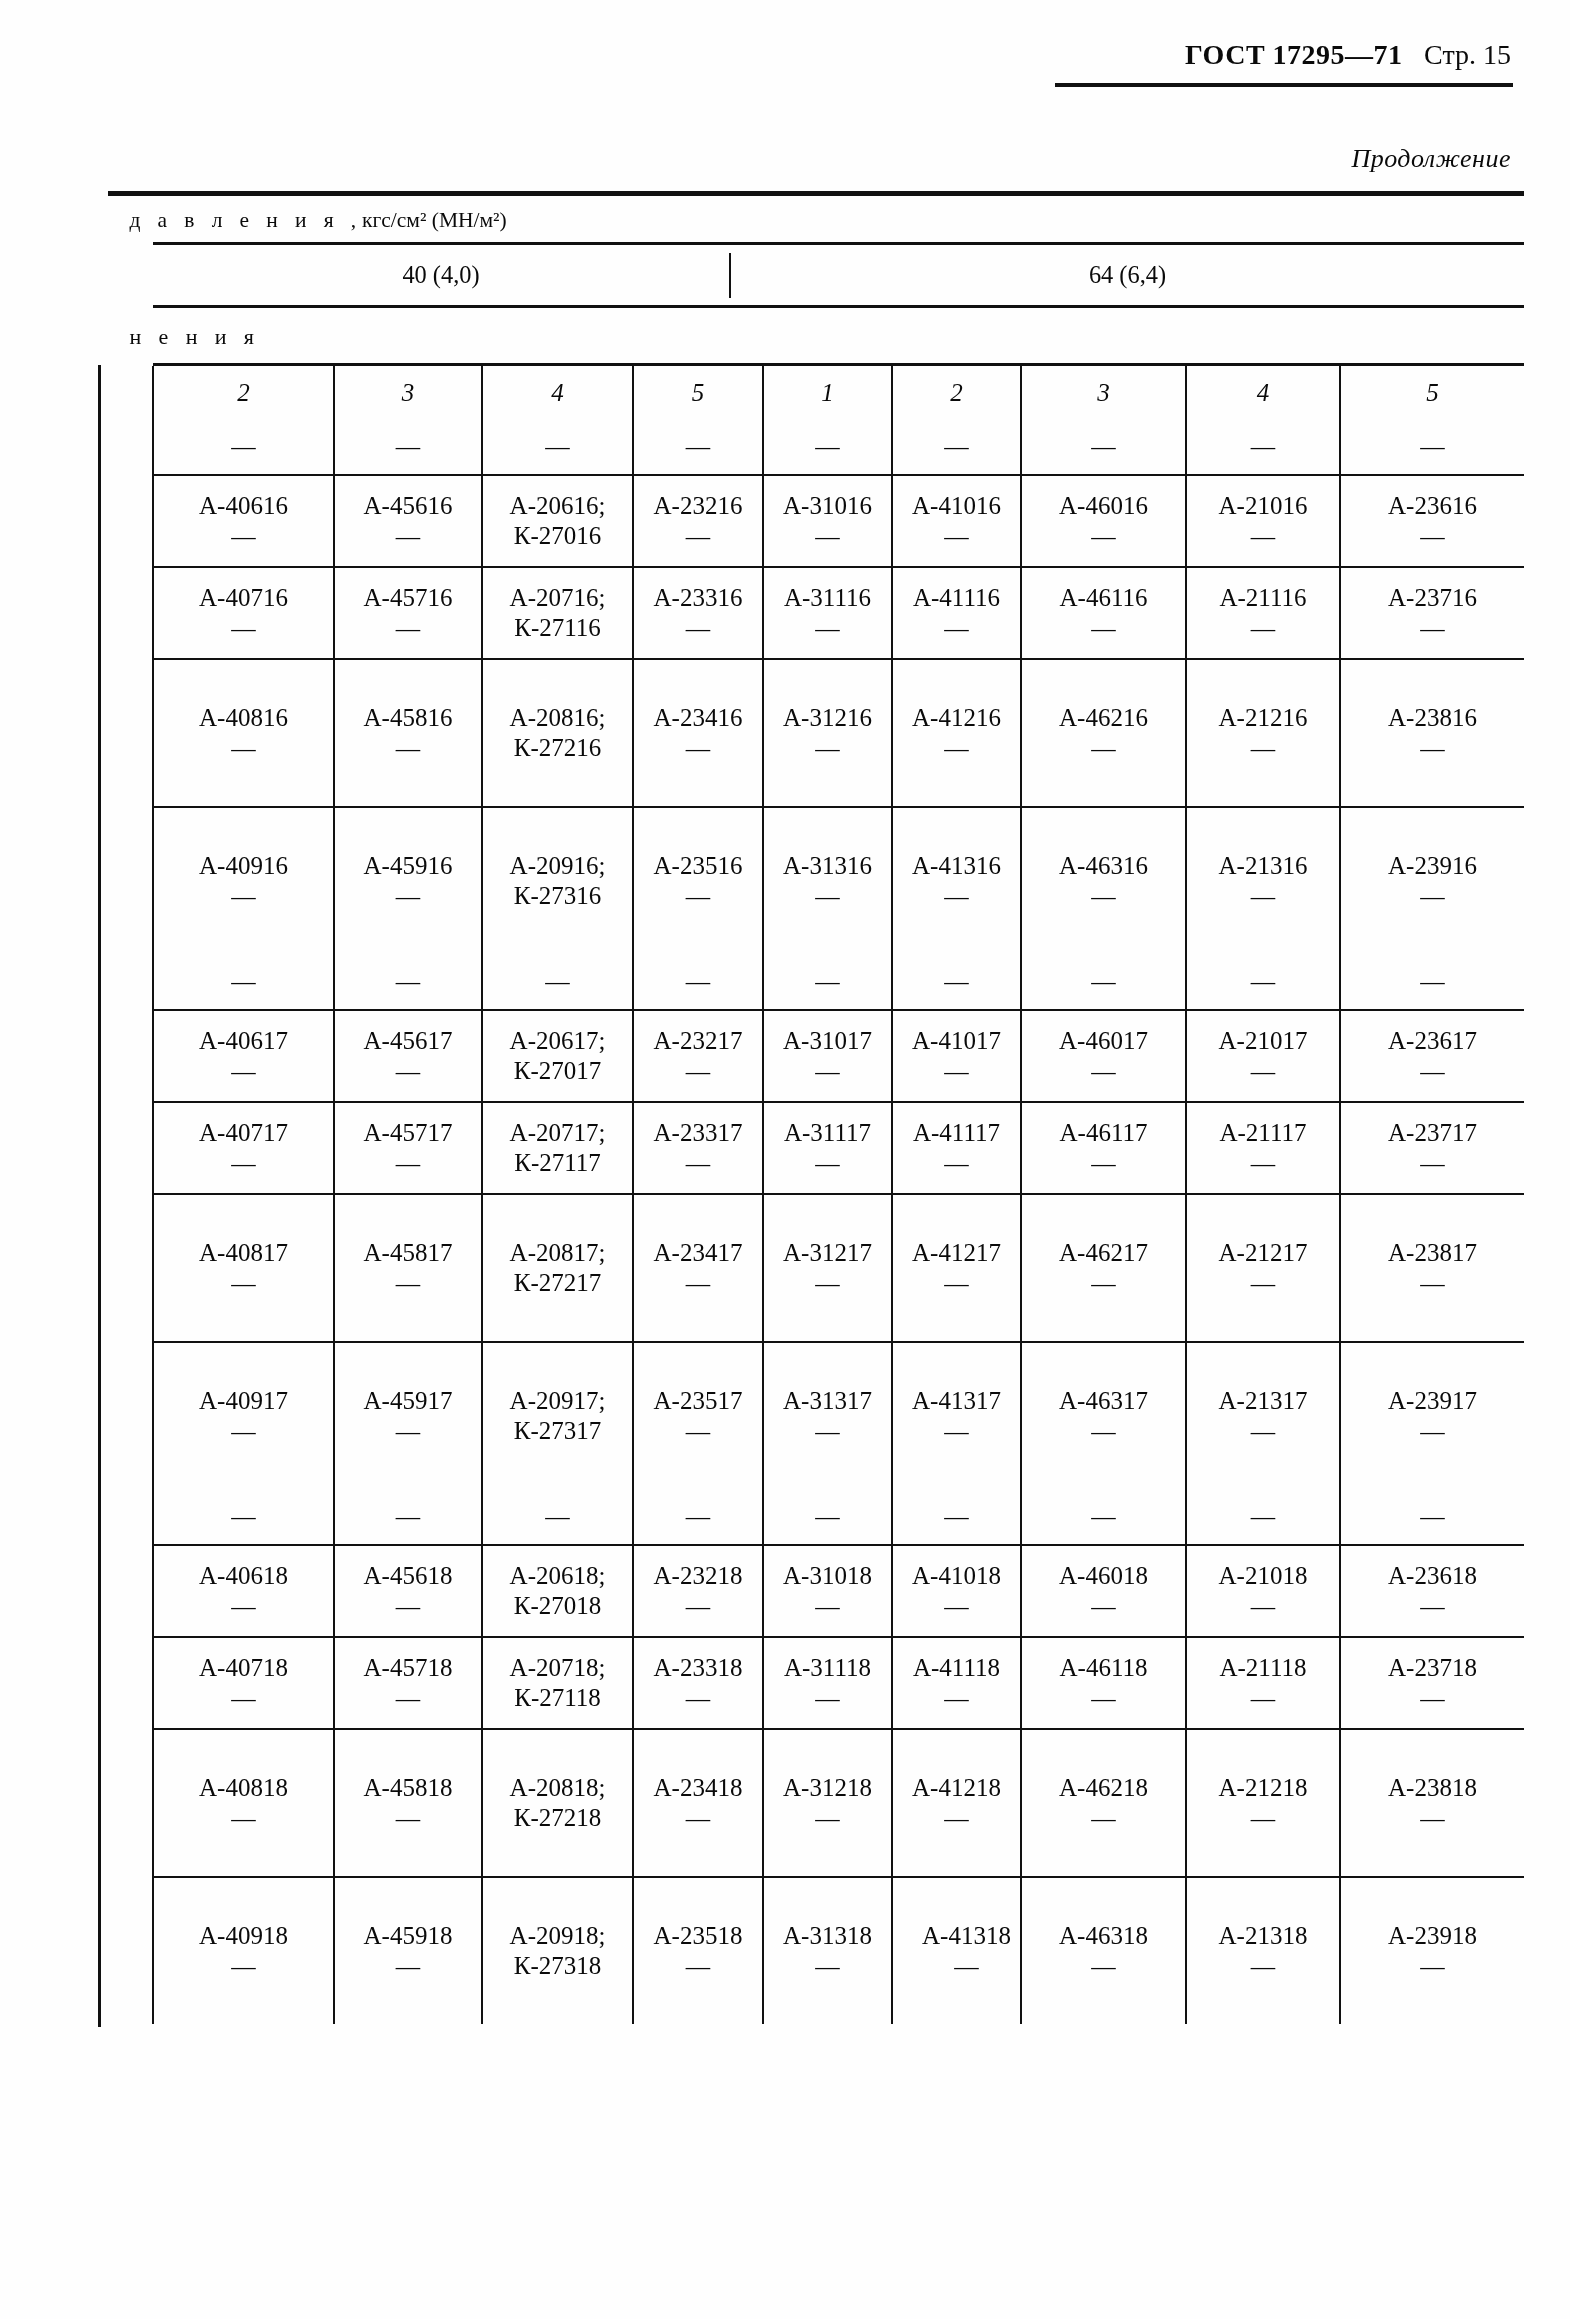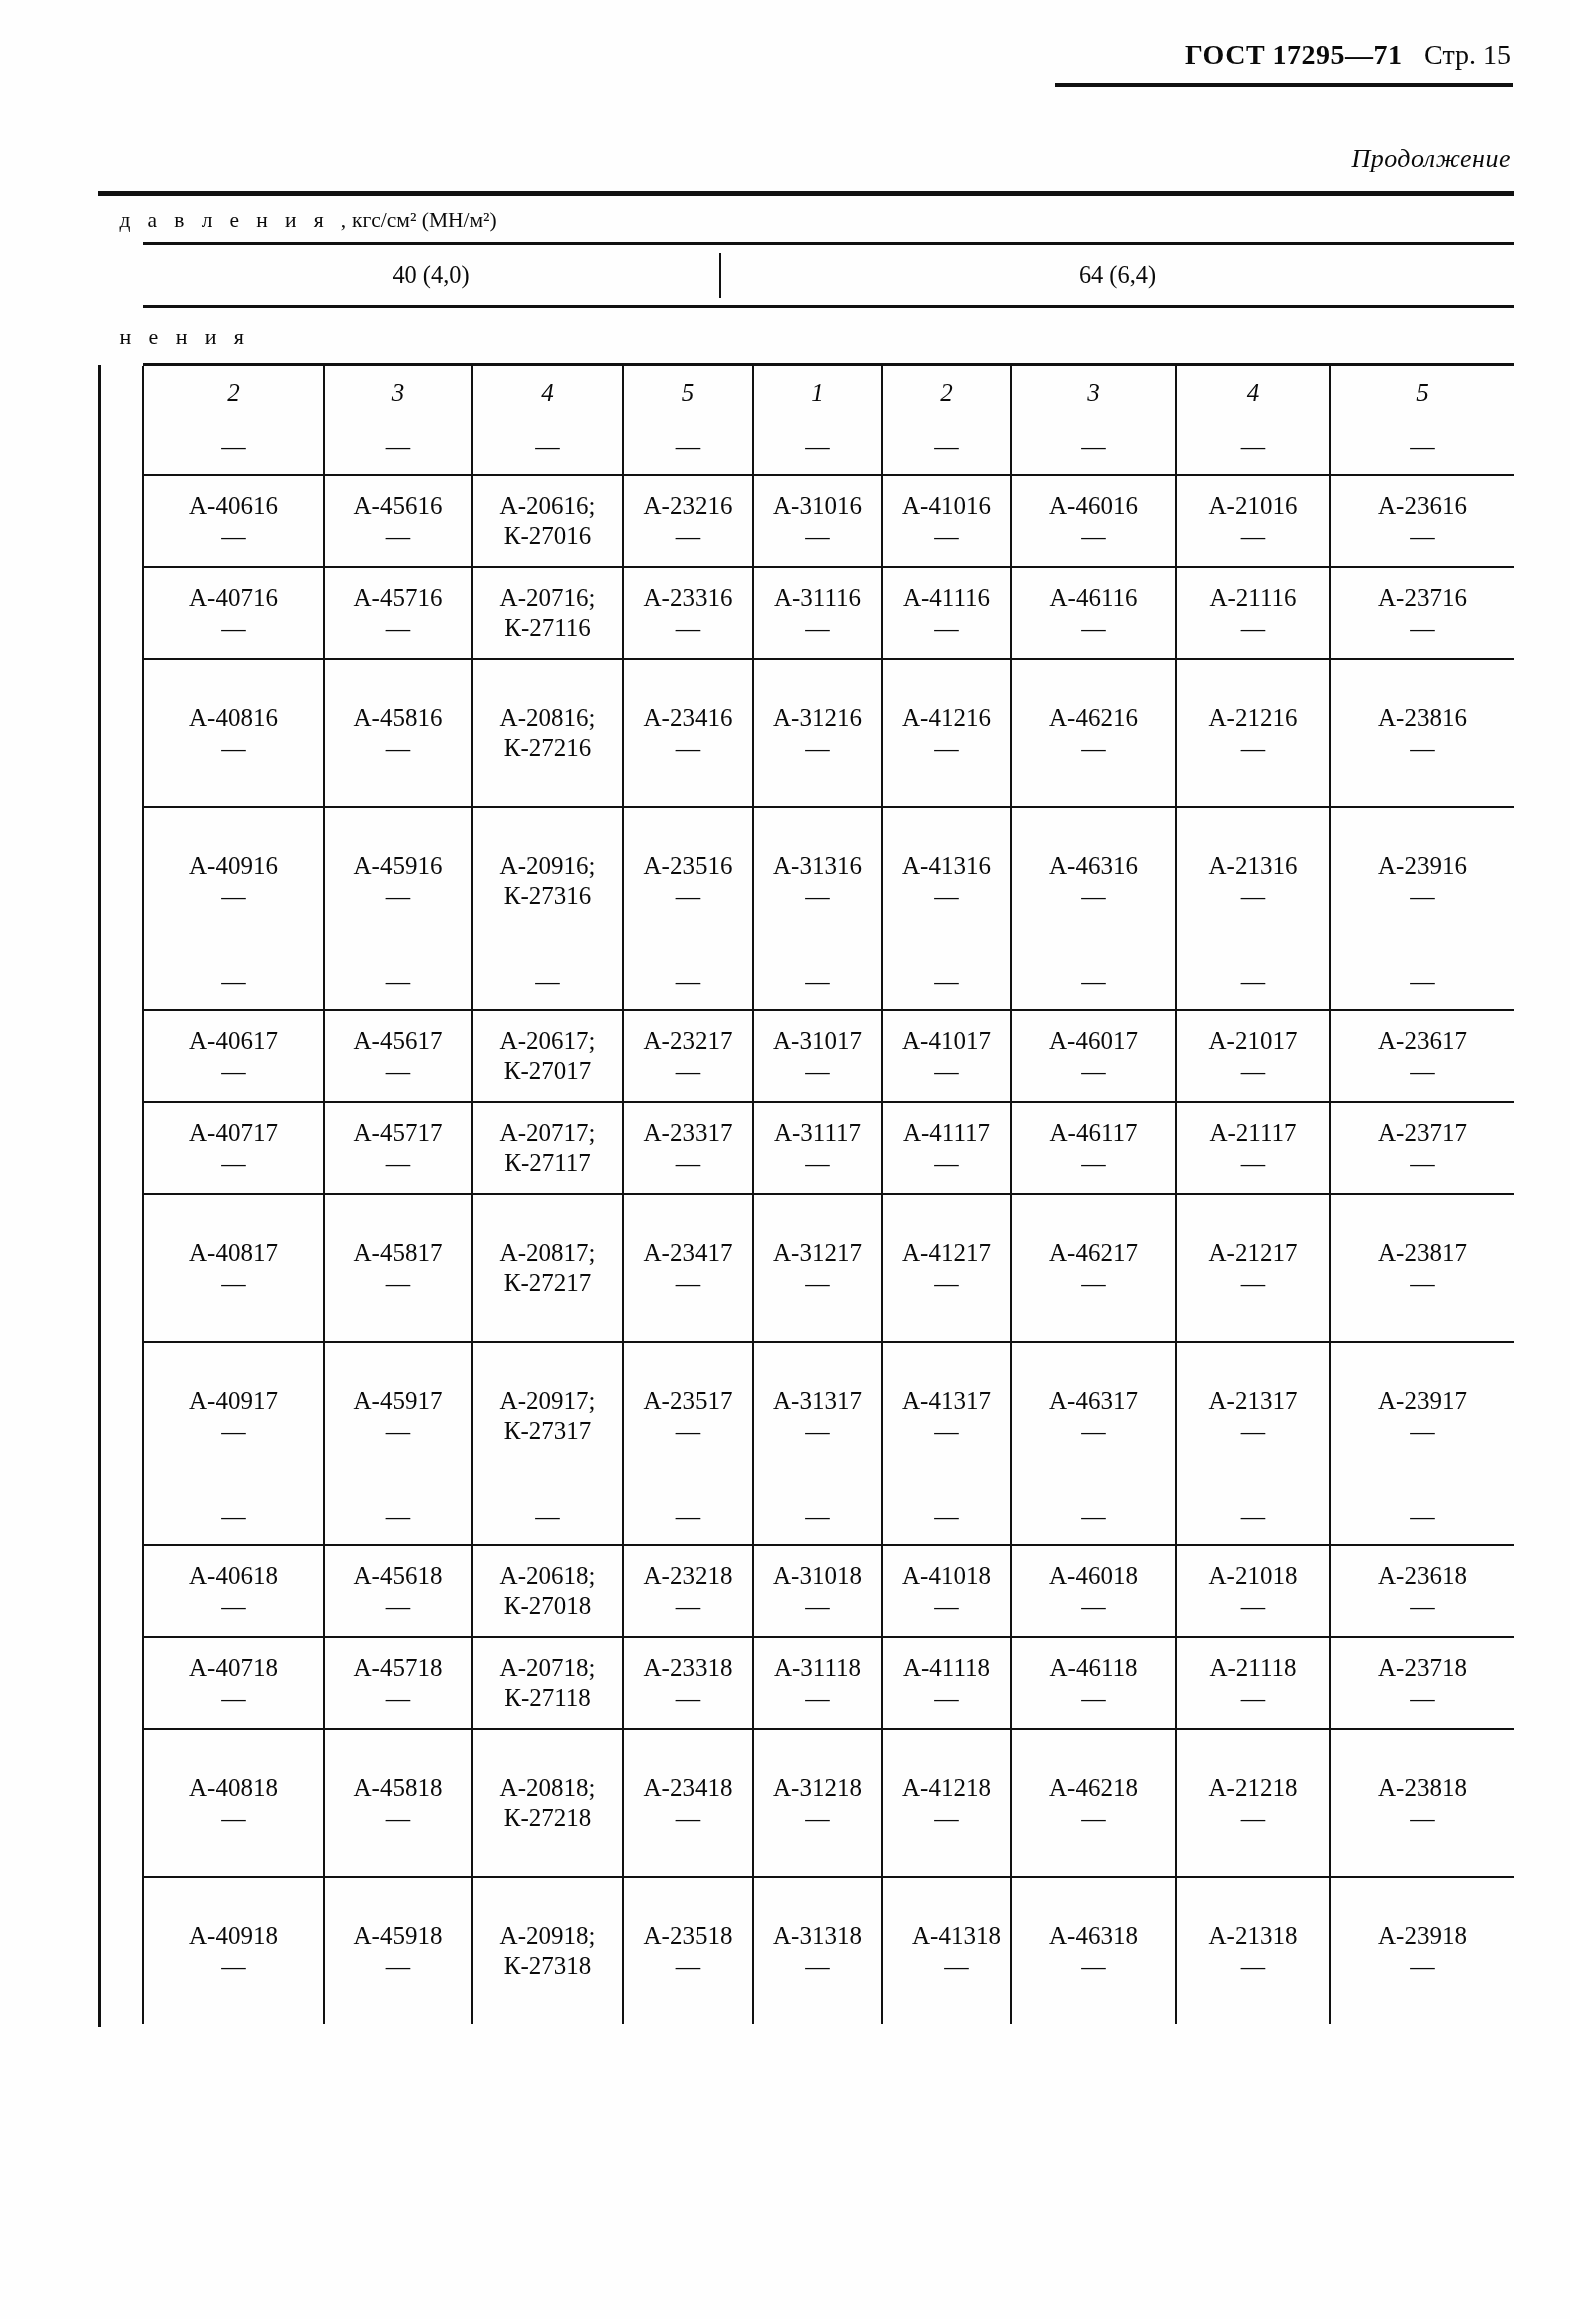--- a/index.html
+++ b/index.html
@@ -58,21 +58,21 @@
     right: 59px;
     font-style: italic;
     font-size: 26px;
     font-family: "Liberation Serif", serif;
     letter-spacing: 0.5px;
   }
 
   
   .table-wrap {
     position: absolute;
-    left: 98px;
+    left: 108px;
     top: 191px;
     width: 1416px;
   }
 
   .rule-thick { height: 4.9px; background: #111; width: 100%; }
   .rule-med   { height: 2.9px; background: #111; }
 
   .sparse {
     font-family: "Liberation Serif", serif;
     font-size: 21.5px;

